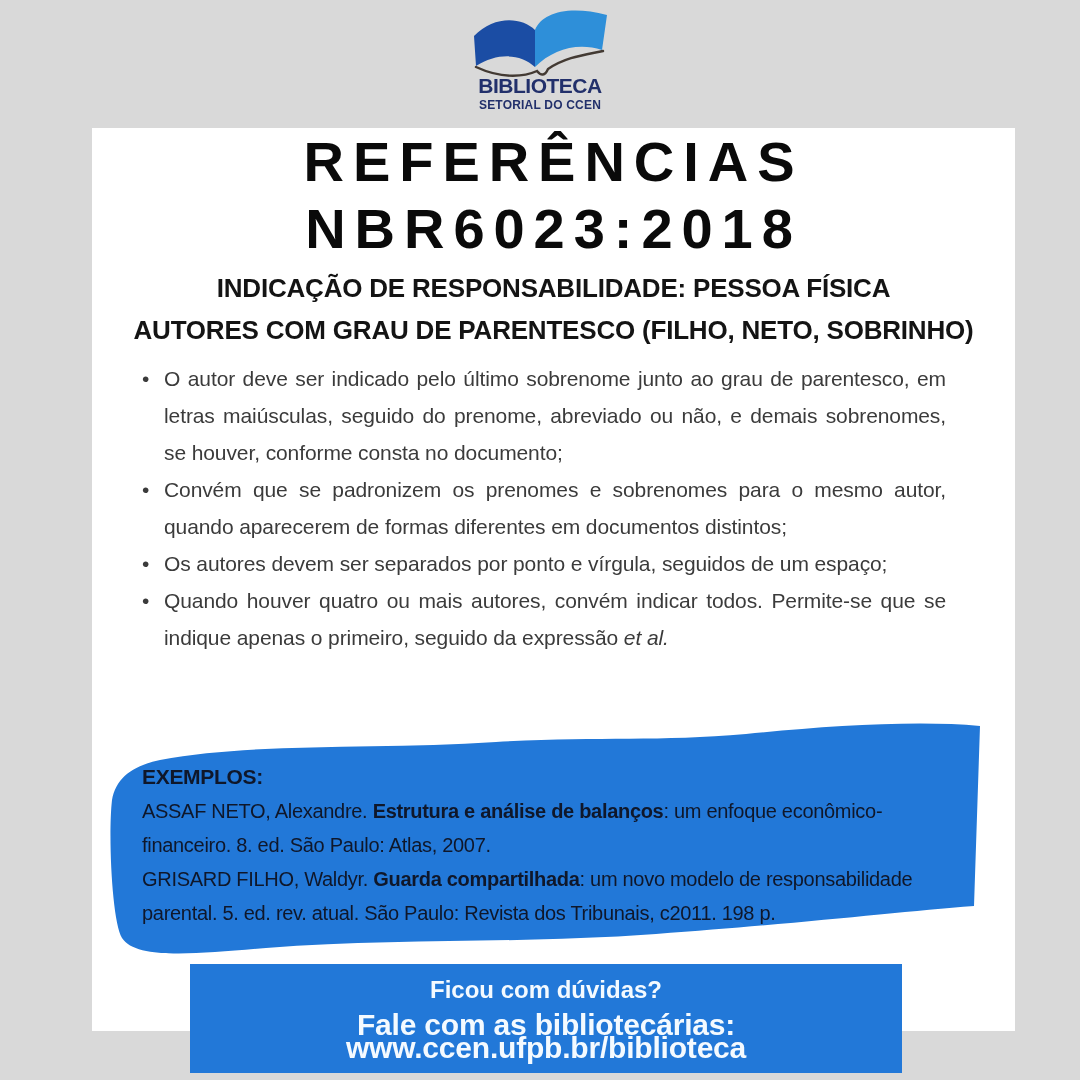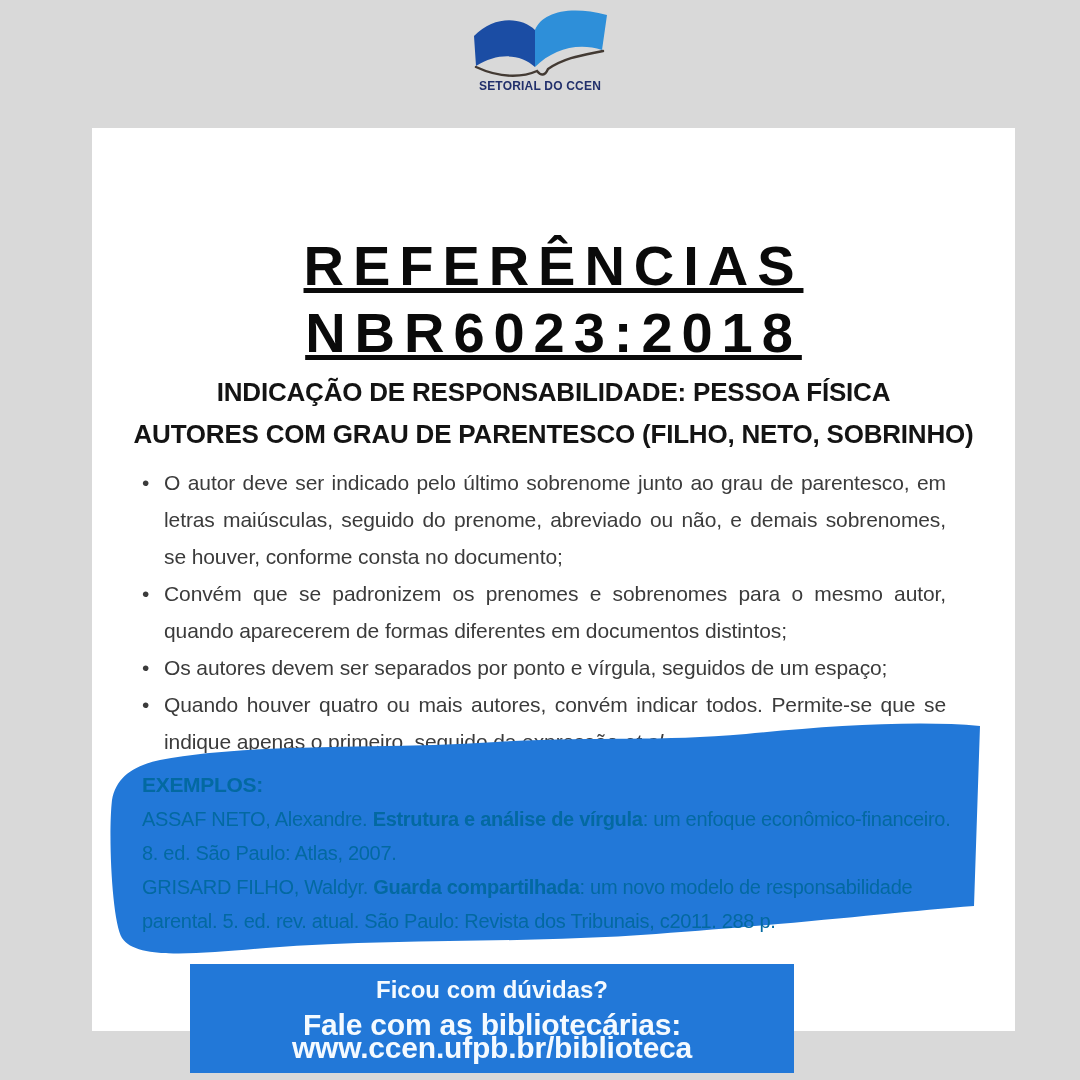--- a/index.html
+++ b/index.html
@@ -29,67 +29,68 @@
   .logo-name{font-size:21px;font-weight:800;letter-spacing:-0.5px;
              color:var(--logo-navy);margin-top:-3px;line-height:22px;}
   .logo-sub{font-size:12px;font-weight:800;letter-spacing:0.2px;
             color:var(--logo-navy);line-height:16px;}
 
   
   .card{position:absolute;left:92px;top:128px;width:923px;height:903px;
         background:var(--card-white);}
 
   
-  .title{margin:0;padding-top:104px;text-align:center;
+  .title{margin:0;text-align:center;
          font-size:56px;line-height:67px;font-weight:800;
-         letter-spacing:0.16em;color:var(--title-black);text-decoration:underline;}
+         letter-spacing:0.16em;color:var(--title-black);}
   .title span{display:block;}
 
   .subtitle{margin:5px 0 0;text-align:center;font-size:26px;line-height:42px;
             font-weight:800;color:#141414;letter-spacing:-0.2px;}
   .subtitle span{display:block;}
 
   
   .bullets{margin:9px 16px 0;padding:0 53px 0 30px;list-style:none;
            font-size:21px;line-height:37px;color:var(--body-text);
            letter-spacing:-0.1px;}
   .bullets li{position:relative;padding-left:26px;text-align:justify;}
   .bullets li::before{content:"\2022";position:absolute;left:4px;top:0;
                       font-size:1em;color:var(--body-text);}
   .bullets i{font-style:italic;}
 
   
   .examples{position:absolute;left:96px;top:716px;width:896px;height:252px;z-index:2;}
   .examples svg{position:absolute;inset:0;width:100%;height:100%;}
-  .examples-text{position:absolute;left:46px;top:52px;right:38px;
-                 color:#0369a1;font-size:20px;line-height:34px;
+  .examples-text{position:absolute;left:46px;top:44px;right:38px;
+                 color:#0f172a;font-size:20px;line-height:34px;
                  letter-spacing:-0.3px;}
   .examples-heading{font-weight:800;font-size:21px;}
   .examples-text p{margin:0;}
   .examples-text b{font-weight:800;}
 
   
-  .footer{position:absolute;left:190px;top:964px;width:604px;height:109px;
+  .footer{position:absolute;left:190px;top:964px;width:712px;height:109px;
           background:var(--accent-blue);z-index:4;display:flex;
           flex-direction:column;align-items:center;justify-content:center;
           gap:11px;text-align:center;color:var(--on-blue-text);}
   .footer-line1{font-size:24px;font-weight:800;line-height:24px;}
   .footer-line2{font-size:30px;font-weight:800;line-height:23px;letter-spacing:-0.2px;}
 </style>
 </head>
 <body>
 
 <div class="page">
 
   <div class="logo">
     <svg width="152" height="72" viewBox="0 0 152 72" aria-hidden="true">
       <path d="M10 30 C 30 9, 58 11, 71 24 L 71 61 C 56 47, 33 47, 12 60 Z" fill="var(--logo-dark-blue)"></path>
       <path d="M71 24 C 78 6, 106 -1, 143 9 L 138 44 C 114 36, 89 43, 71 61 Z" fill="var(--logo-light-blue)"></path>
       <path d="M12 61 C 40 74, 62 70, 73 65 C 77 70, 81 70, 84 63 C 102 51, 120 49, 139 45" fill="none" stroke="#433a33" stroke-width="2.4" stroke-linecap="round"></path>
     </svg>
+    <div class="logo-name">BIBLIOTECA</div>
     <div class="logo-sub">SETORIAL DO CCEN</div>
   </div>
 
   <div class="card">
 
     <h1 class="title">
       <span>REFERÊNCIAS</span>
       <span>NBR6023:2018</span>
     </h1>
 
@@ -124,22 +125,22 @@
         C 730 10, 820 4, 884 10
         L 878 190
         C 800 196, 700 208, 560 218
         C 420 228, 300 222, 170 232
         C 100 238, 40 244, 26 222
         C 16 206, 12 120, 16 84
         Z"></path>
     </svg>
     <div class="examples-text">
       <p class="examples-heading">EXEMPLOS:</p>
-      <p><span>ASSAF NETO, Alexandre. </span><b>Estrutura e análise de vírgula</b><span>: um enfoque econômico-financeiro. 8. ed. São Paulo: Atlas, 2007.</span></p>
-      <p><span>GRISARD FILHO, Waldyr. </span><b>Guarda compartilhada</b><span>: um novo modelo de responsabilidade parental. 5. ed. rev. atual. São Paulo: Revista dos Tribunais, c2011. 288 p.</span></p>
+      <p><span>ASSAF NETO, Alexandre. </span><b>Estrutura e análise de balanços</b><span>: um enfoque econômico-financeiro. 8. ed. São Paulo: Atlas, 2007.</span></p>
+      <p><span>GRISARD FILHO, Waldyr. </span><b>Guarda compartilhada</b><span>: um novo modelo de responsabilidade parental. 5. ed. rev. atual. São Paulo: Revista dos Tribunais, c2011. 198 p.</span></p>
     </div>
   </div>
 
   <div class="footer">
     <div class="footer-line1">Ficou com dúvidas?</div>
     <div class="footer-line2">Fale com as bibliotecárias: www.ccen.ufpb.br/biblioteca</div>
   </div>
 
 </div>
 

